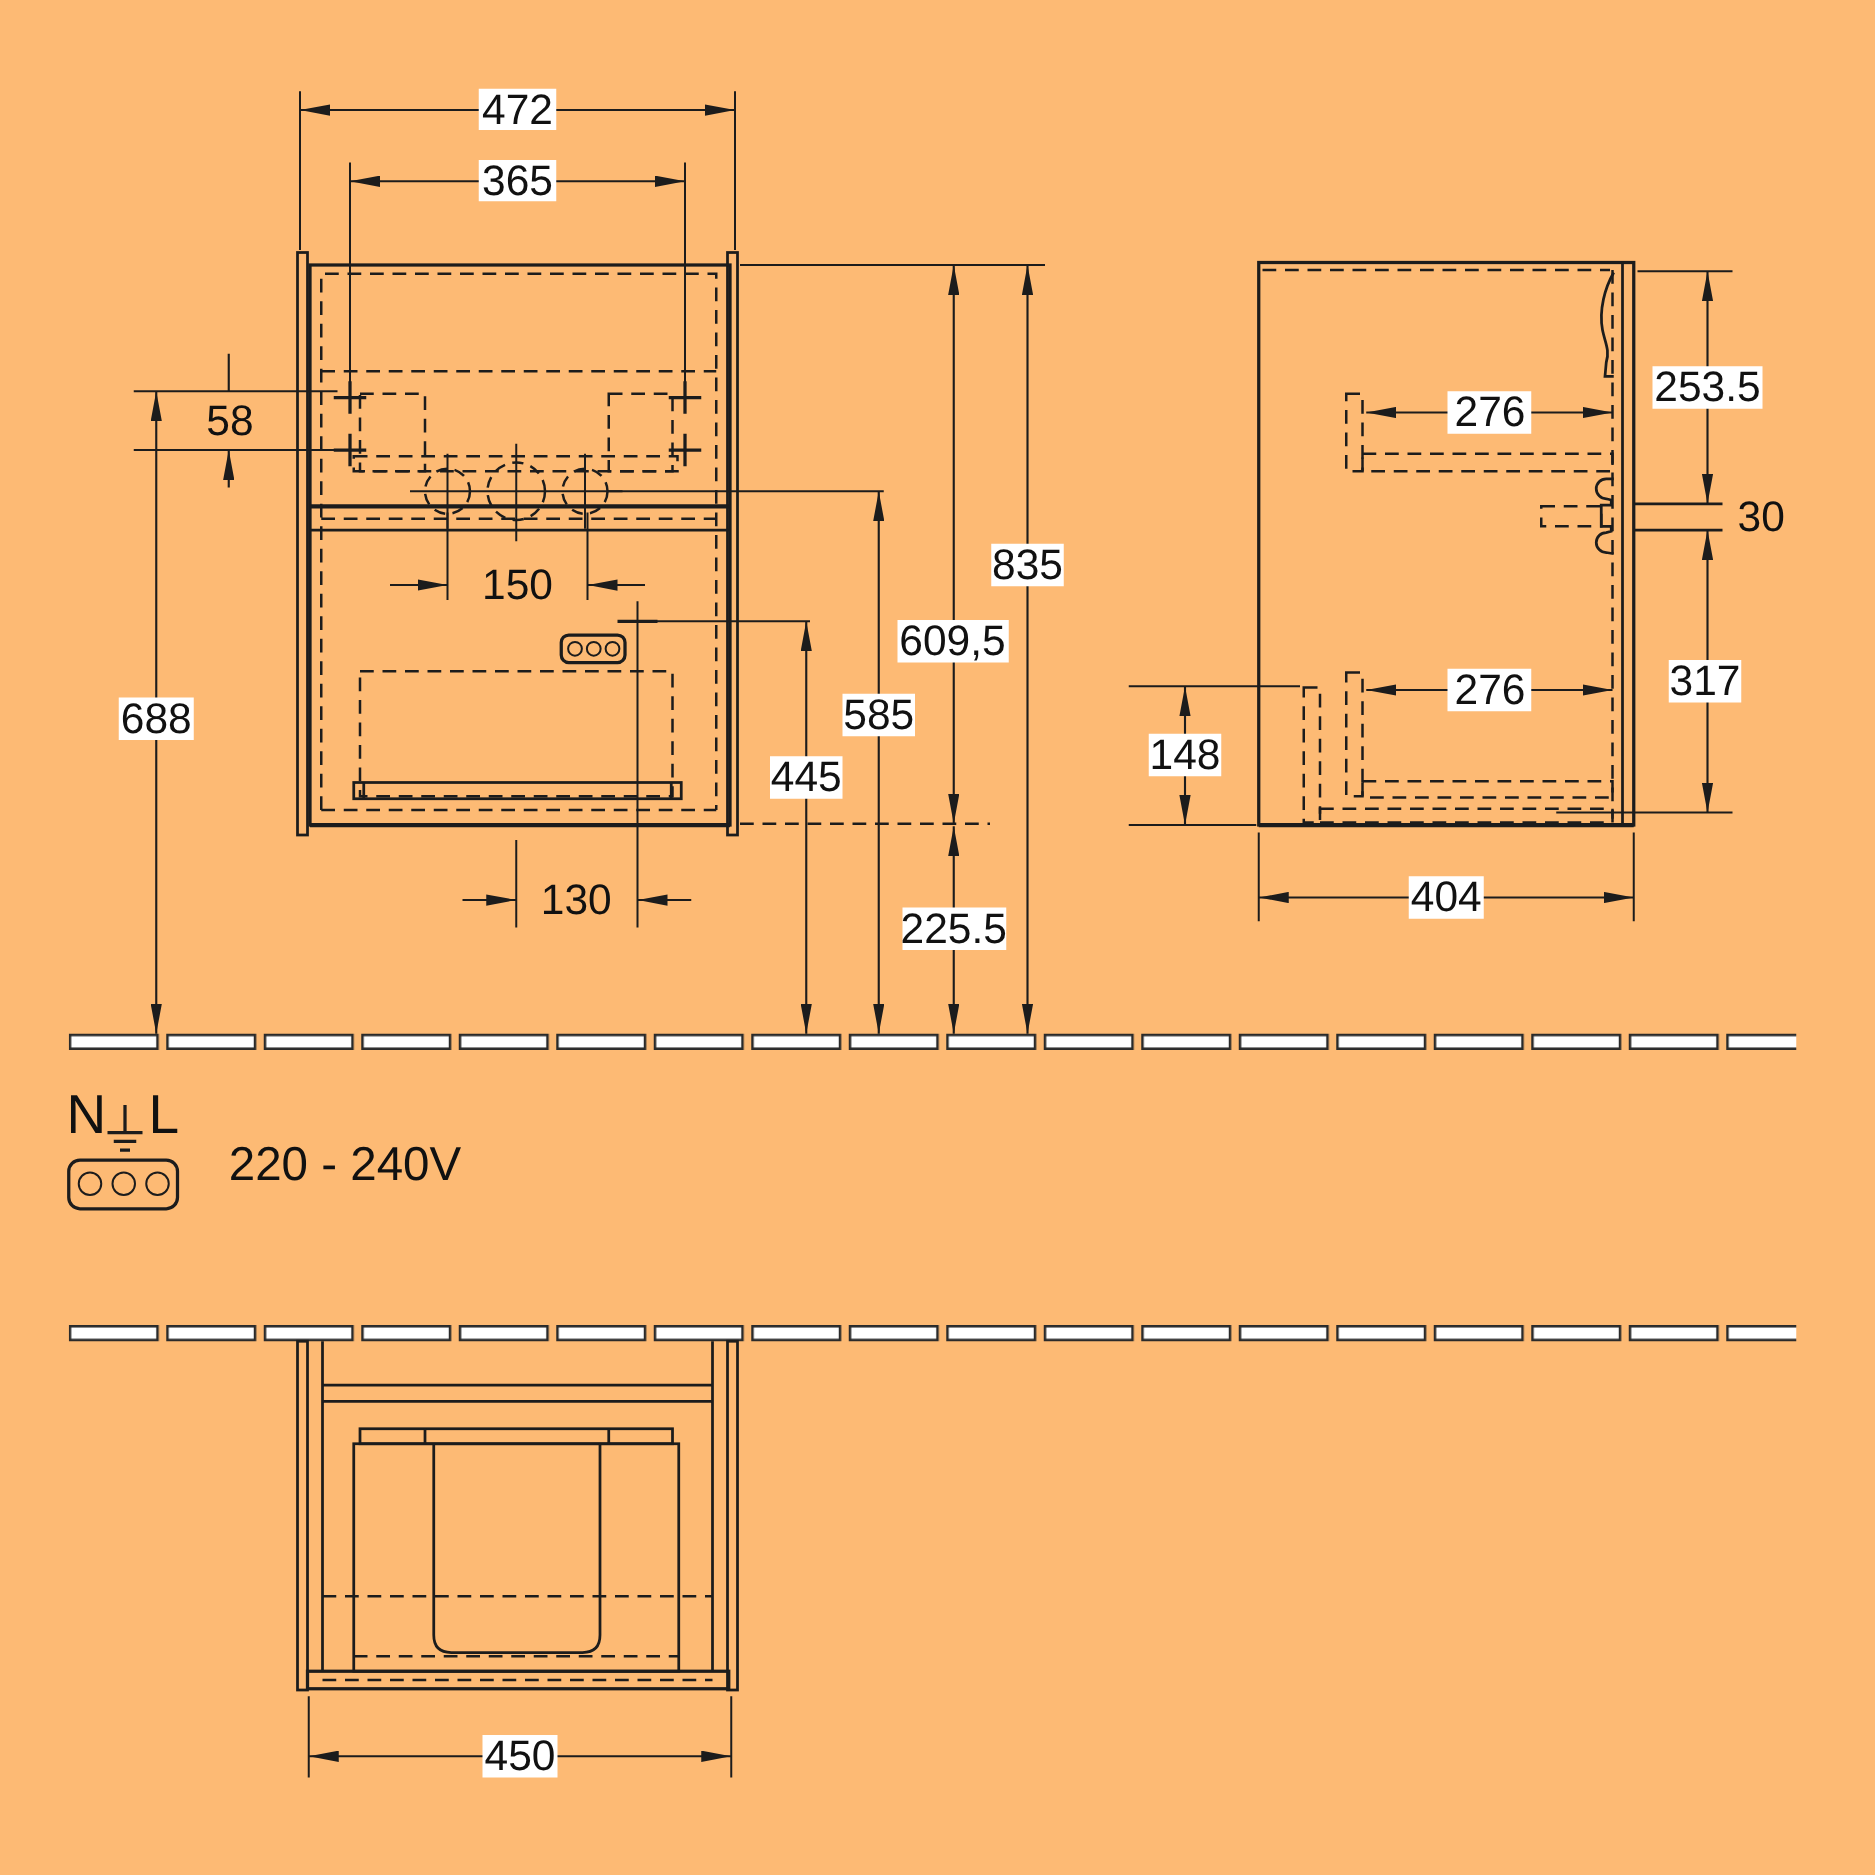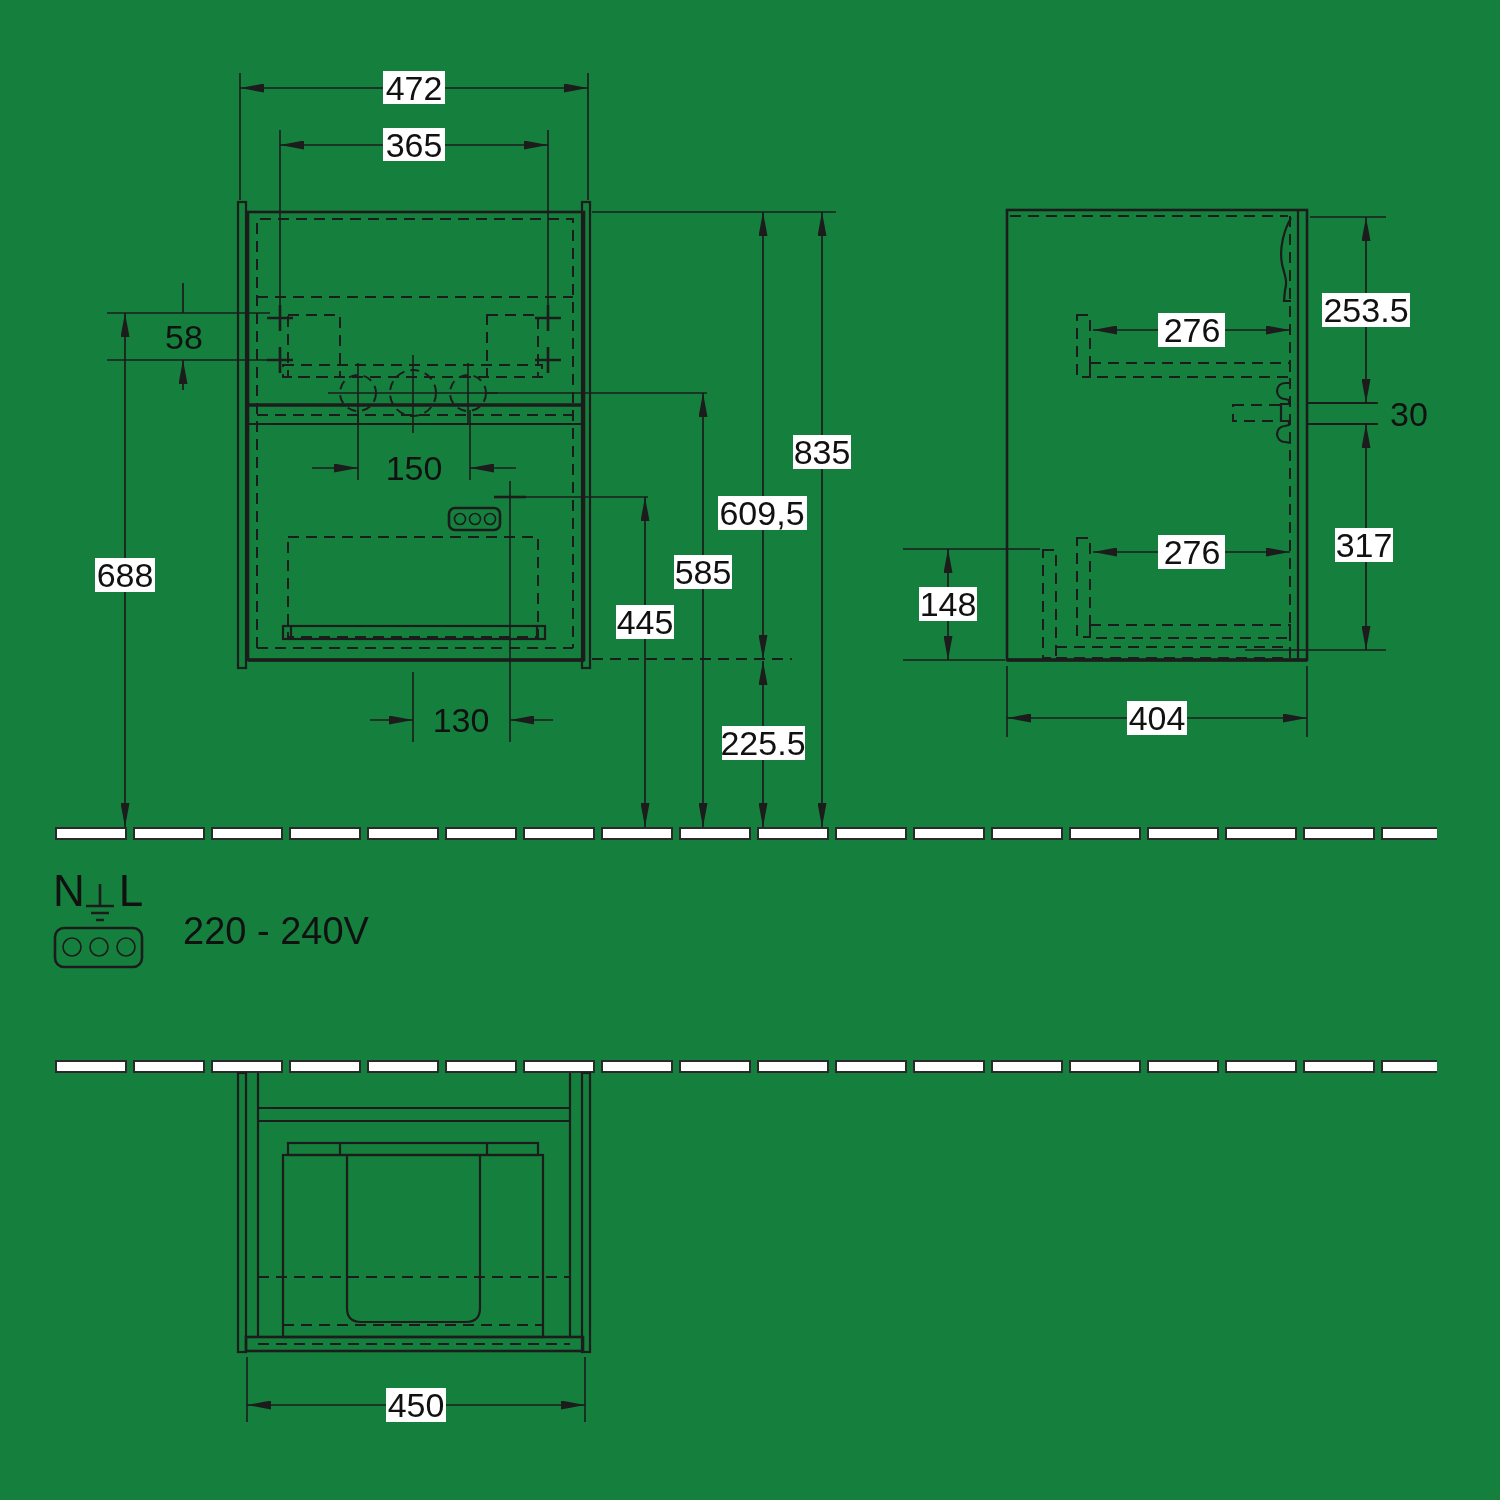--- a/index.html
+++ b/index.html
@@ -1,16 +1,16 @@
 <!DOCTYPE html>
 <html><head>
 <meta charset="utf-8">
 <style>
   html,body{margin:0;padding:0;background:#fff;}
-  .canvas{position:relative;width:1500px;height:1500px;background:#15803d;overflow:hidden;
+  .canvas{position:relative;width:1500px;height:1500px;background:#fdba74;overflow:hidden;
           font-family:"Liberation Sans", sans-serif;}
   svg{position:absolute;left:0;top:0;}
   .l2{stroke:#1c1c1c;stroke-width:2.2;fill:none;}
   .l25{stroke:#1c1c1c;stroke-width:2.6;fill:none;}
   .l3{stroke:#1c1c1c;stroke-width:3.4;fill:none;}
   .thin{stroke:#1c1c1c;stroke-width:1.6;fill:none;}
   .da{stroke:#1c1c1c;stroke-width:2;fill:none;stroke-dasharray:11 7;}
   .da2{stroke:#1c1c1c;stroke-width:2;fill:none;stroke-dasharray:9 6;}
   .dim{stroke:#1c1c1c;stroke-width:1.7;fill:none;}
   .wh{fill:#ffffff;stroke:none;}

